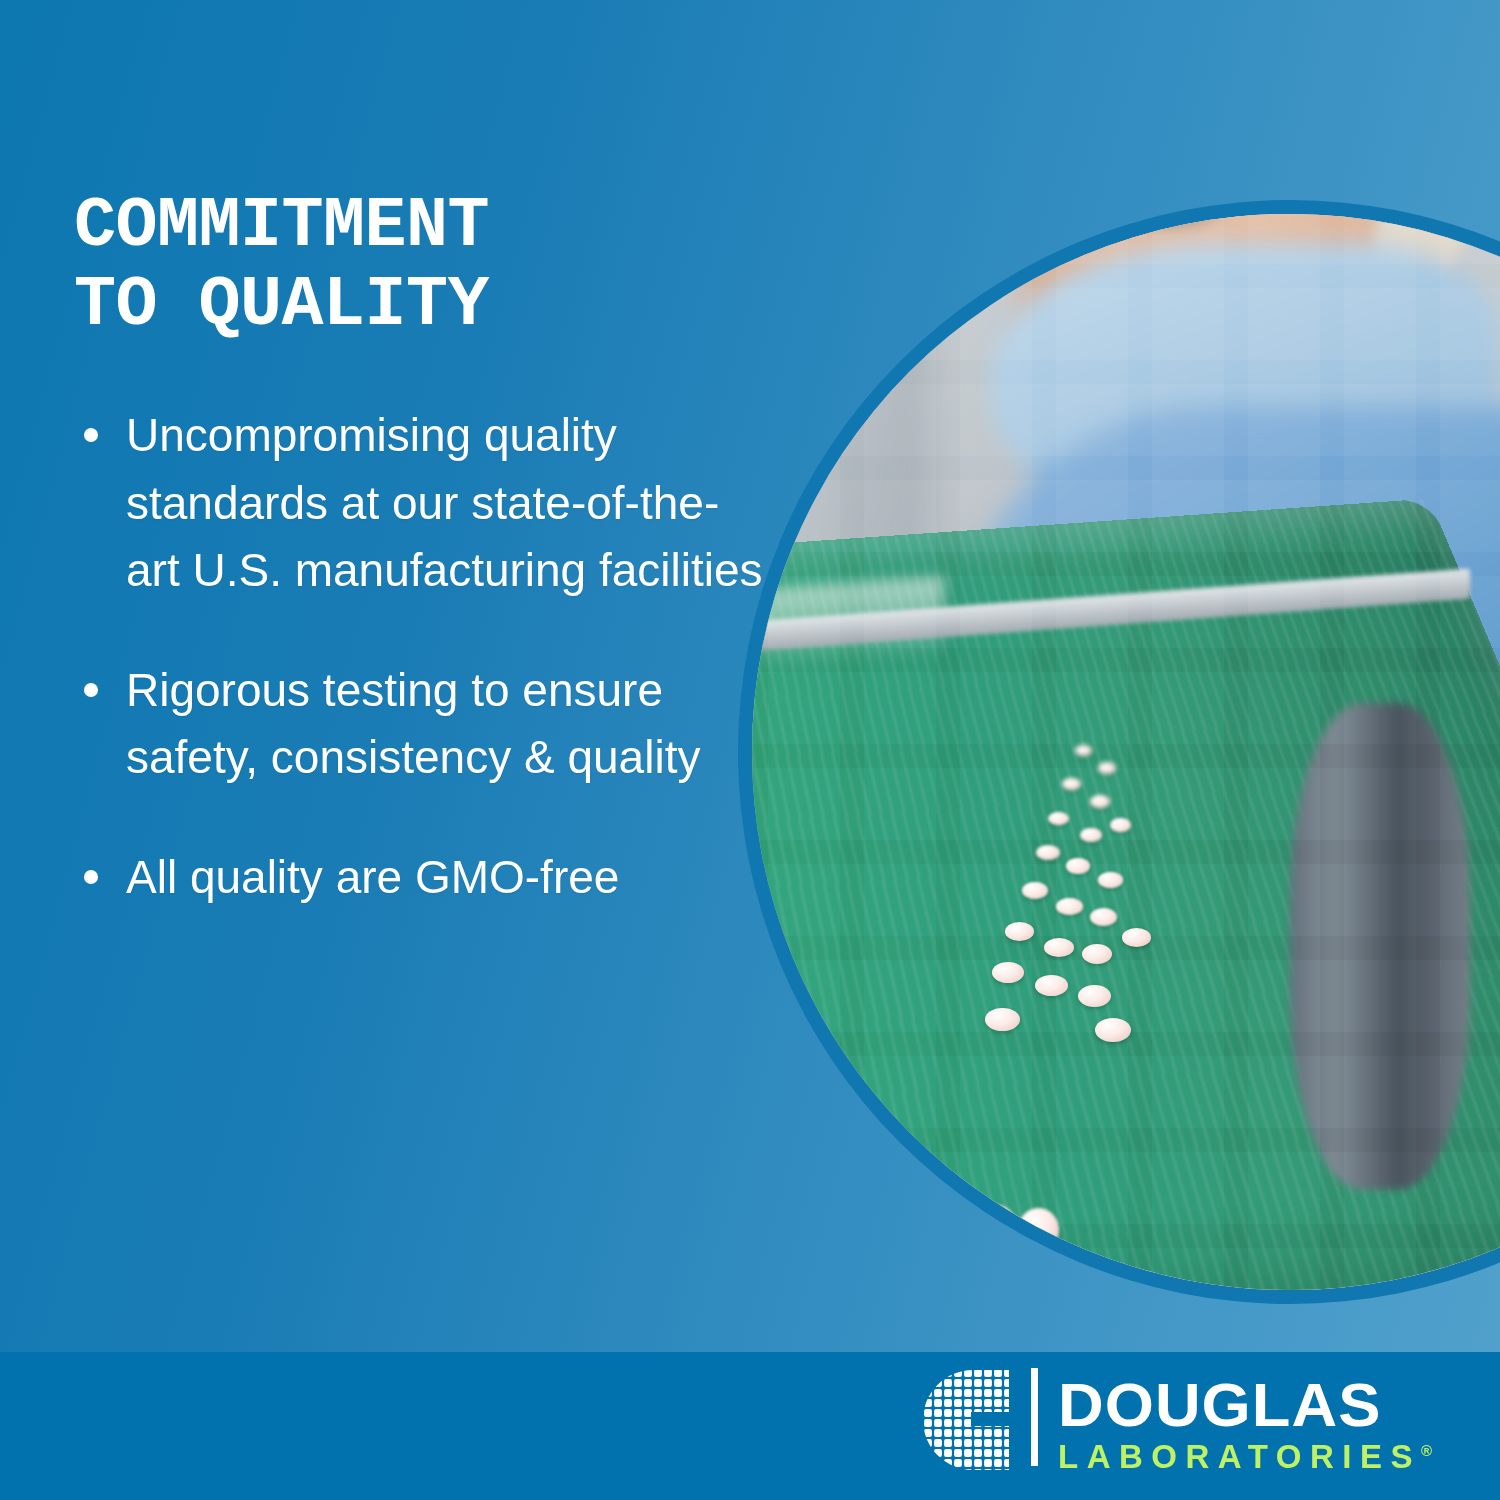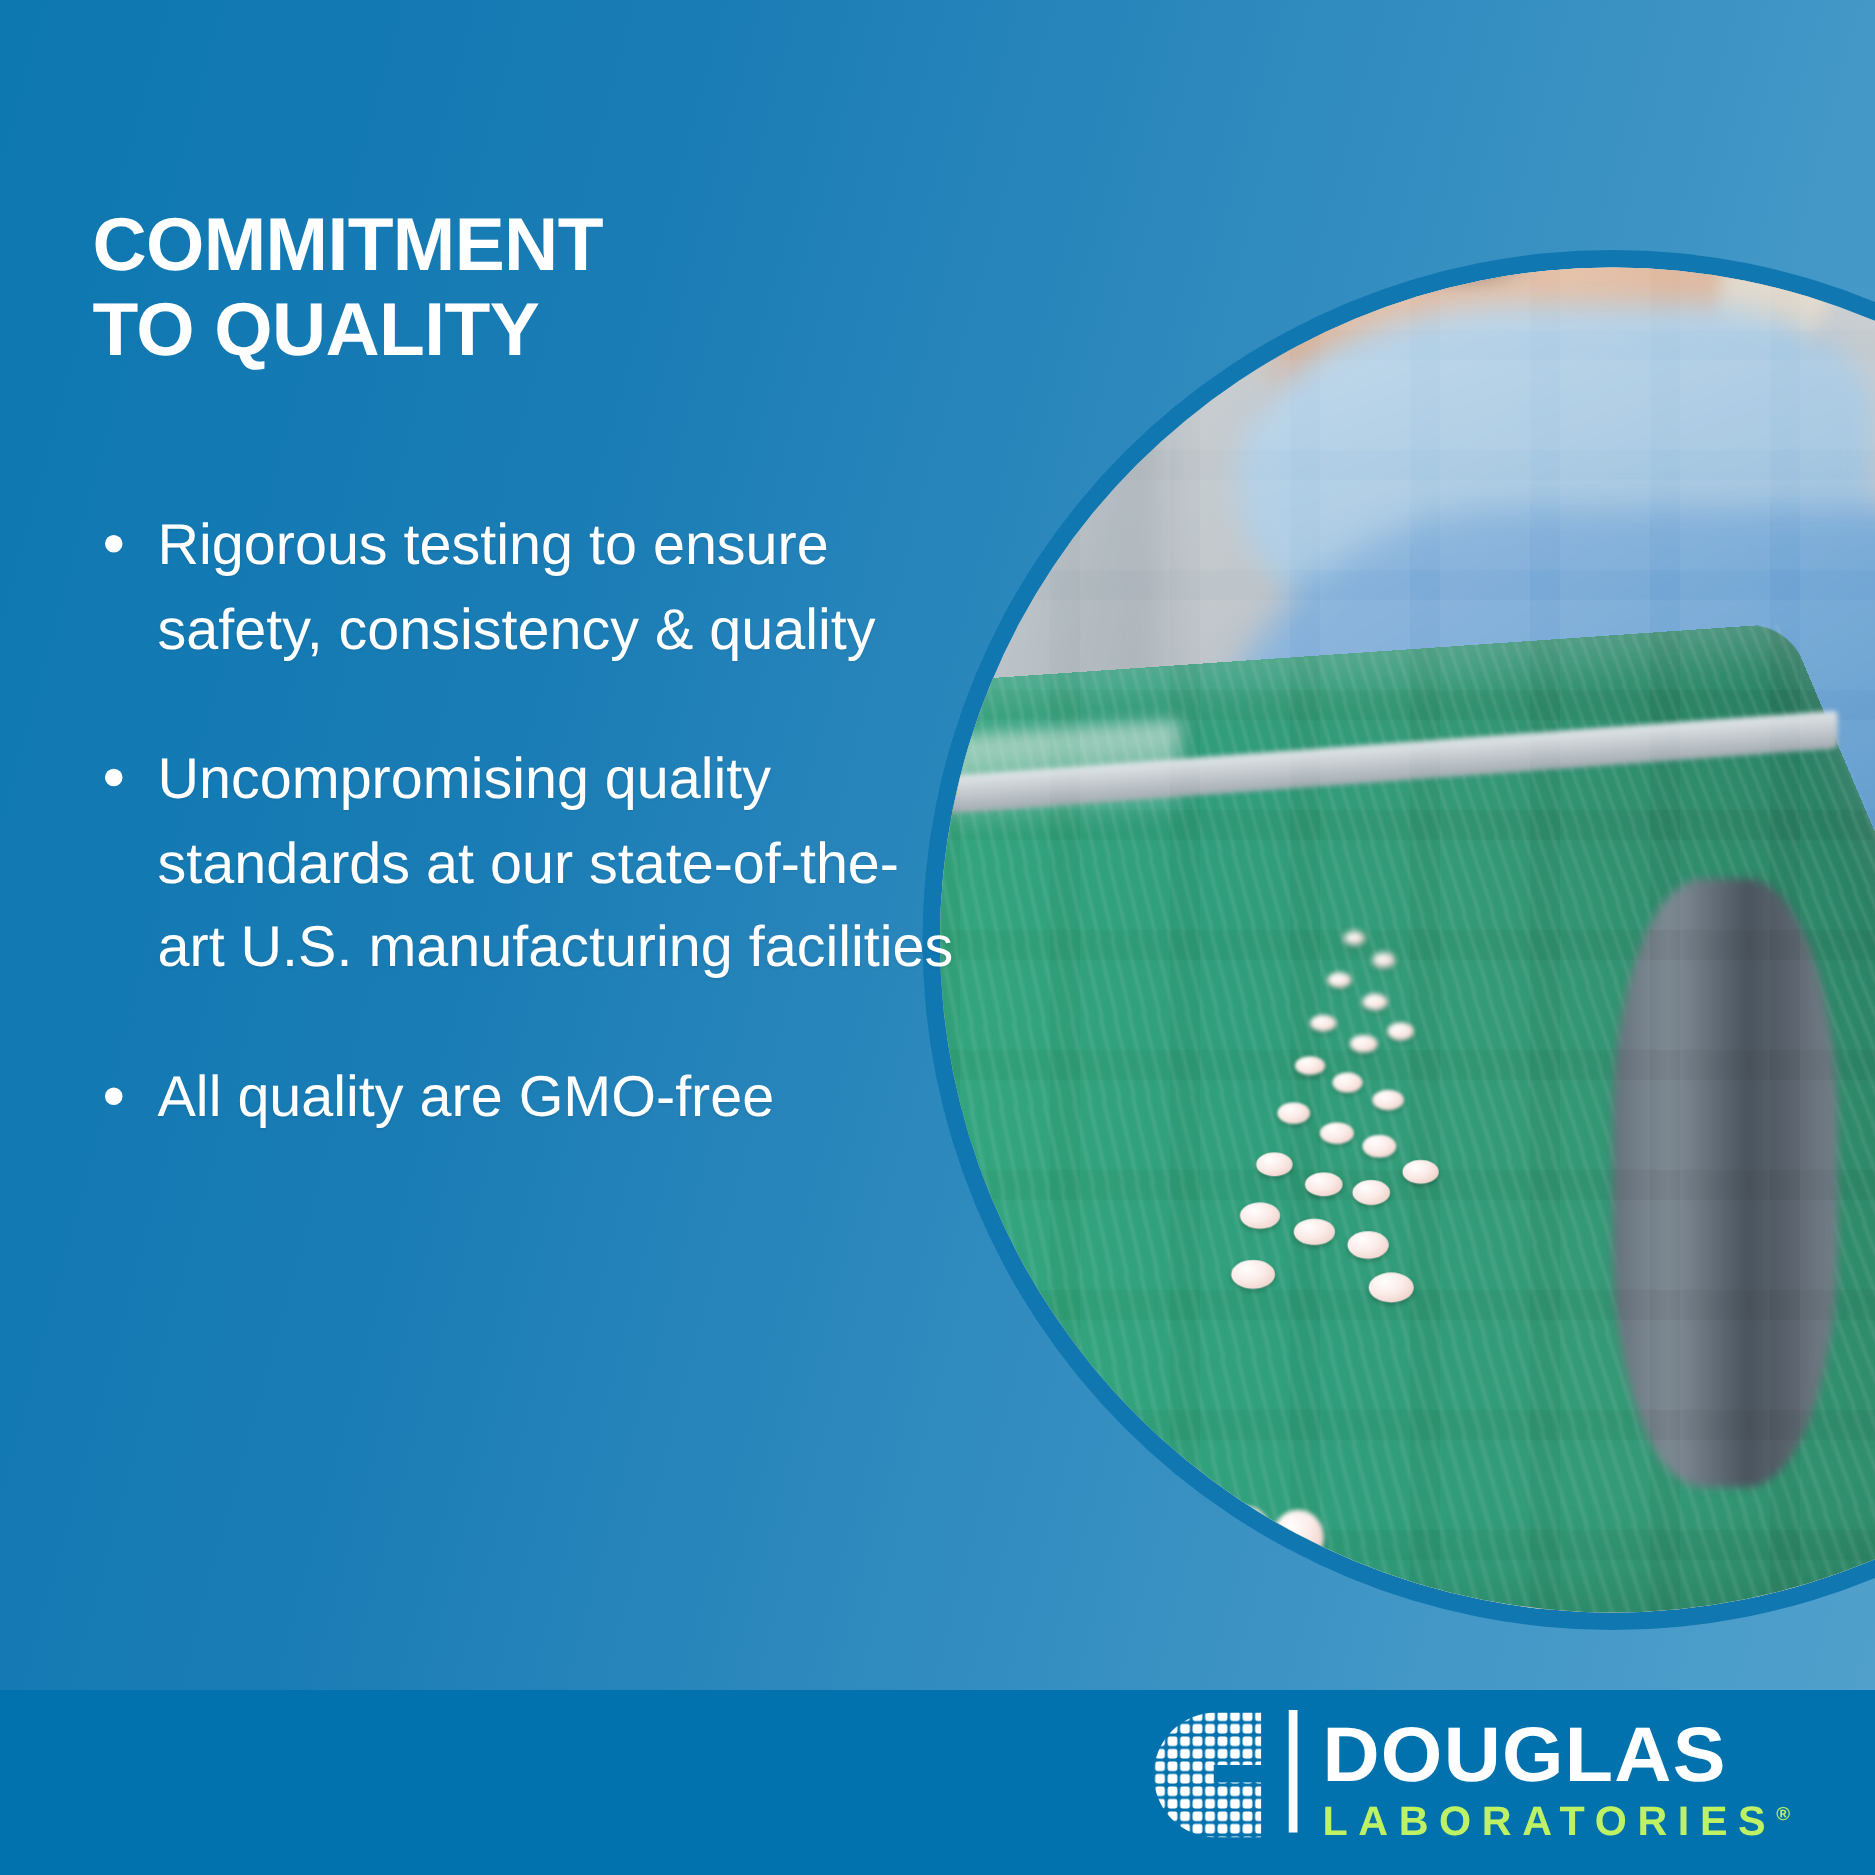--- a/index.html
+++ b/index.html
@@ -196,27 +196,28 @@
   .grid-overlay2 {
     position: absolute; inset: 0;
     background-image: radial-gradient(circle at 0 0, rgba(255,255,255,.05) 0, rgba(255,255,255,.05) 1px, transparent 1px);
     background-size: 96px 96px;
   }
 
   
   .headline {
     position: absolute;
     left: 74px;
-    top: 122px;
+    top: 140px;
     width: 700px;
     color: #ffffff;
-    font-size: 60px;
+    font-size: 70px;
     font-weight: bold;
     line-height: 1.13;
     letter-spacing: -0.5px;
+    font-family: Liberation Mono, monospace;
   }
   .bullets {
     position: absolute;
     left: 74px;
     top: 402px;
     width: 690px;
   }
   .bullet-item {
     position: relative;
     padding-left: 52px;
@@ -357,25 +358,25 @@
   </div>
 
   <h1 class="headline">
     <span>COMMITMENT</span><br>
     <span>TO QUALITY</span>
   </h1>
 
   <ul class="bullets" style="list-style:none;margin:0;padding:0;">
     <li class="bullet-item">
       <span class="bullet-dot"></span>
-      <span>Rigorous testing to ensure safety, consistency &amp; quality</span>
+      <span>Uncompromising quality standards at our state-of-the-art U.S. manufacturing facilities</span>
     </li>
     <li class="bullet-item">
       <span class="bullet-dot"></span>
-      <span>Uncompromising quality standards at our state-of-the-art U.S. manufacturing facilities</span>
+      <span>Rigorous testing to ensure safety, consistency &amp; quality</span>
     </li>
     <li class="bullet-item">
       <span class="bullet-dot"></span>
       <span>All quality are GMO-free</span>
     </li>
   </ul>
 
   <div class="footer">
     <div class="logo">
 

